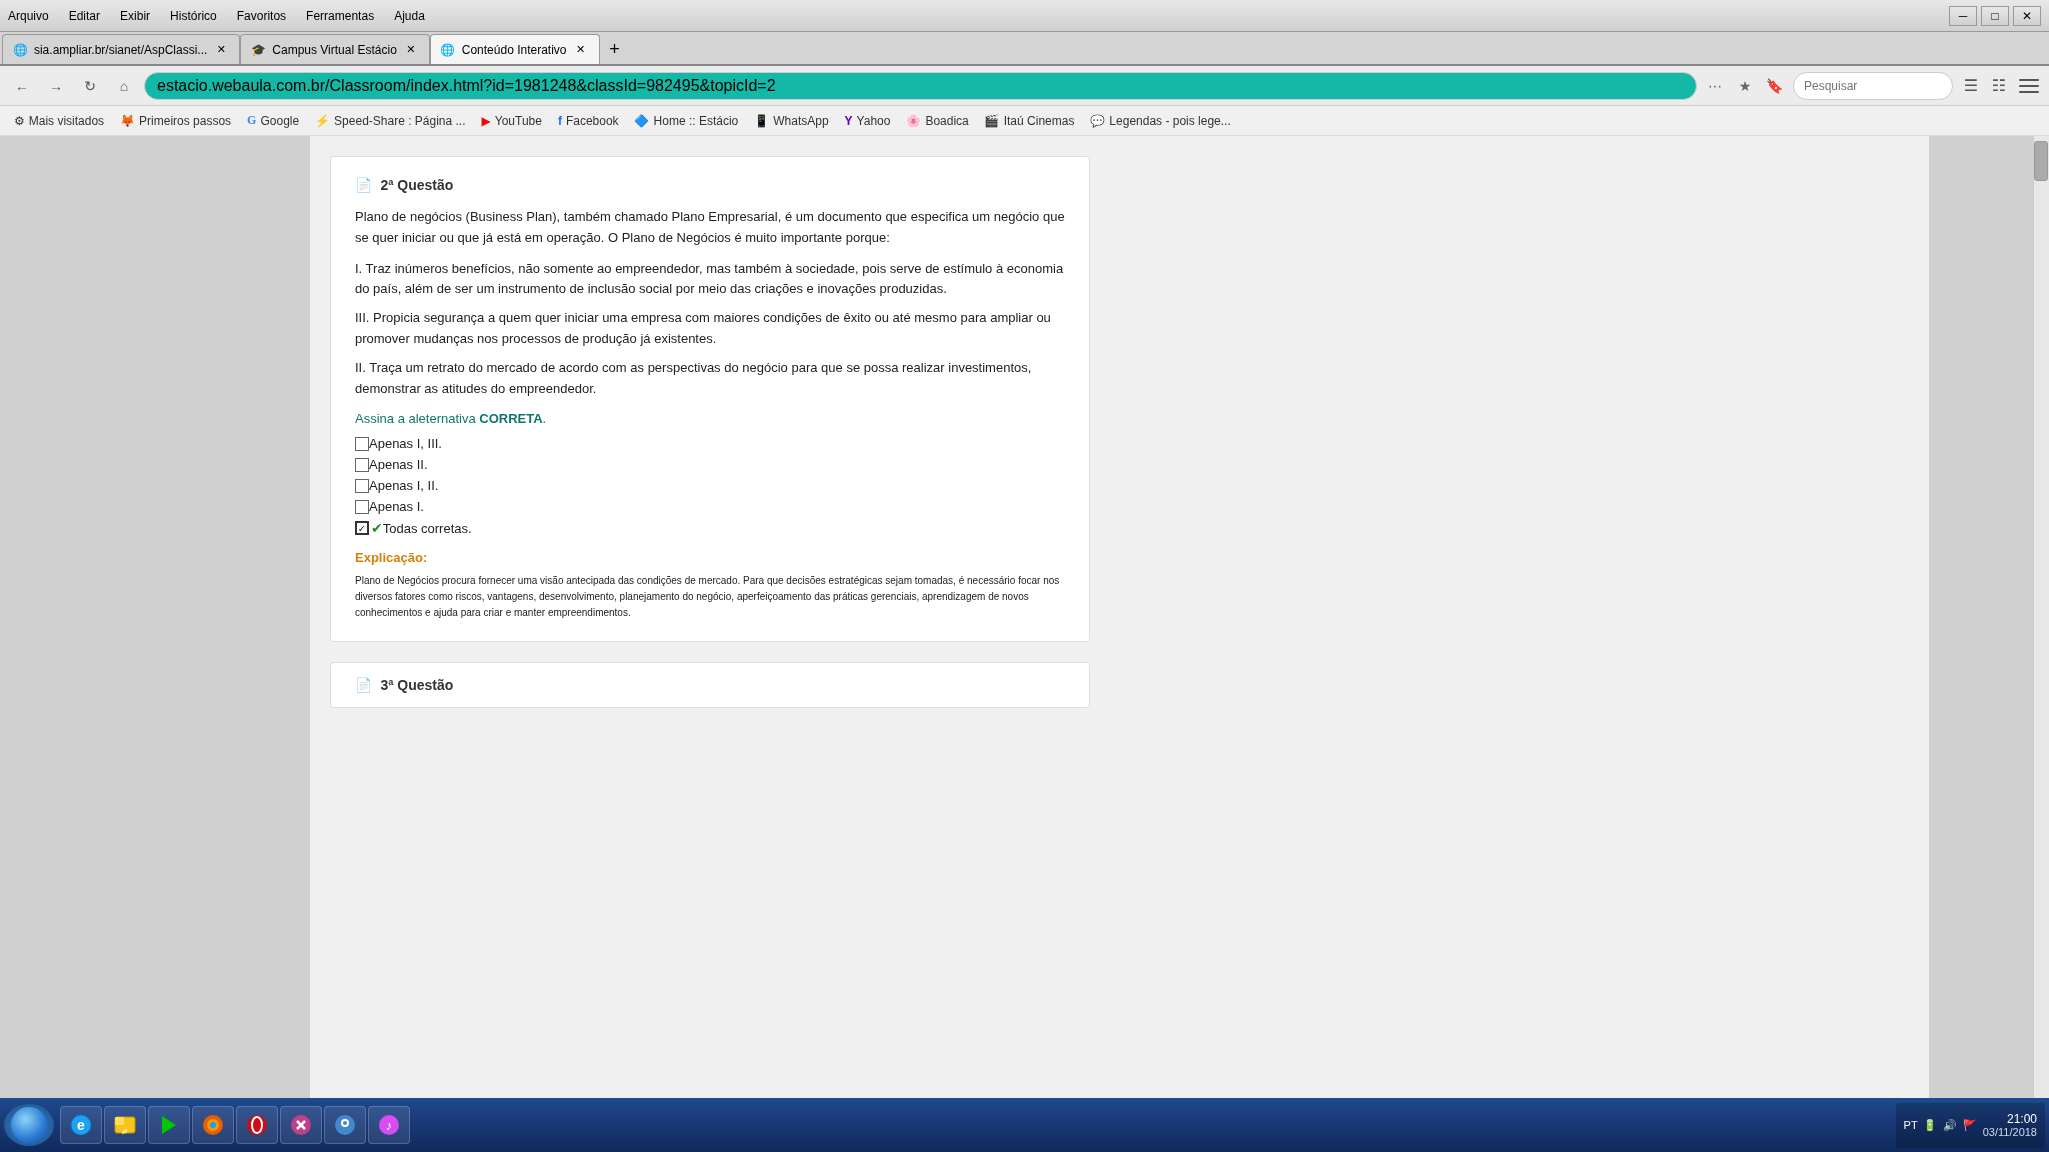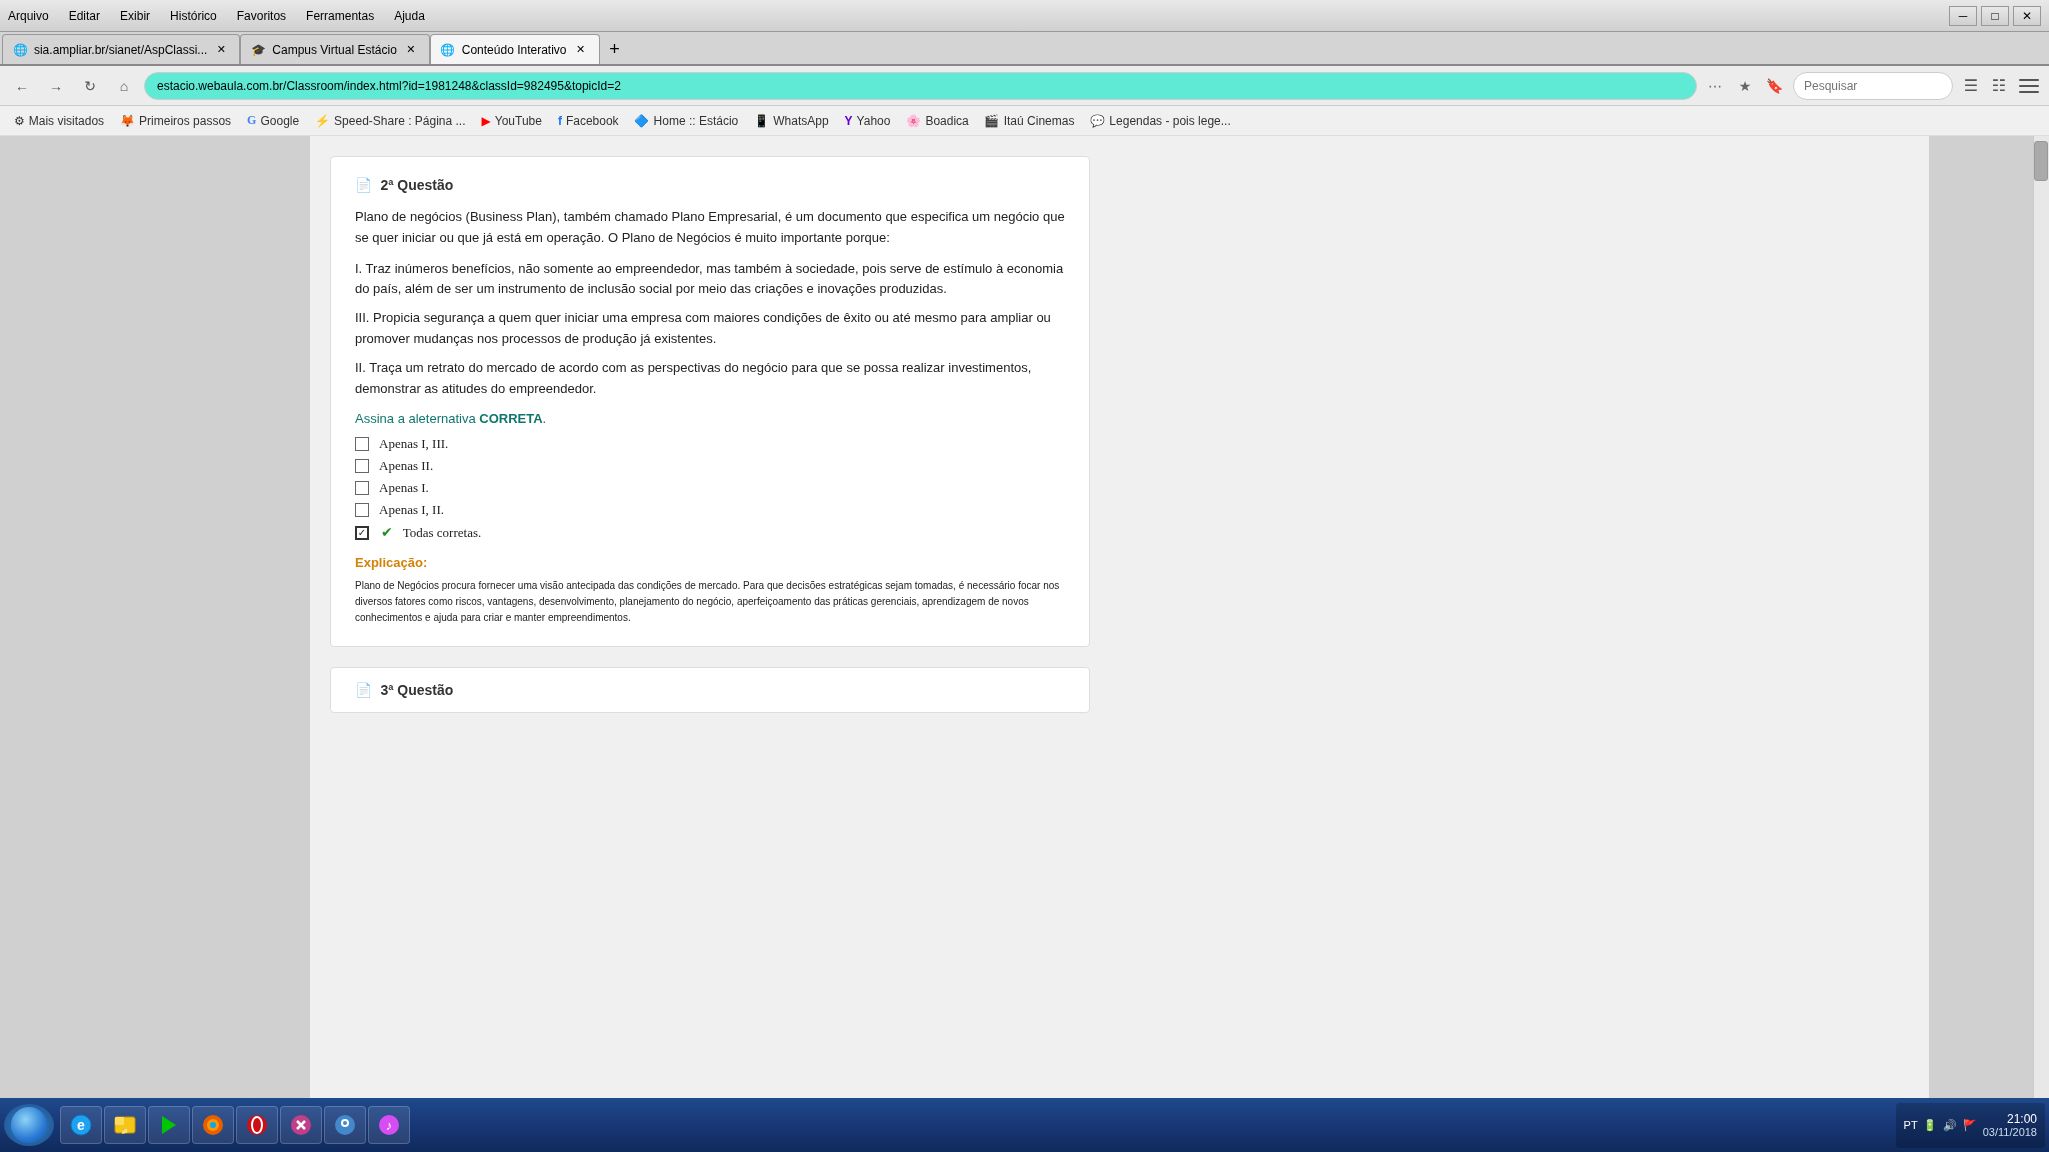--- a/index.html
+++ b/index.html
@@ -75,22 +75,22 @@
       cursor: pointer;
       font-size: 14px;
       color: #555;
     }
     .address-input {
       flex: 1;
       height: 28px;
       border: 1px solid #ccc;
       border-radius: 14px;
       padding: 0 12px;
-      font-size: 12px;
-      background: #5eead4;
+      font-size: 16px;
+      background: #14b8a6;
       outline: none;
     }
     .address-icons { display: flex; gap: 6px; align-items: center; }
     .addr-icon { width: 24px; height: 24px; display: flex; align-items: center; justify-content: center; cursor: pointer; color: #666; font-size: 14px; }
     .search-box {
       width: 160px; height: 28px;
       border: 1px solid #ccc;
       border-radius: 14px;
       padding: 0 10px;
       font-size: 12px;
@@ -169,22 +169,22 @@
       font-size: 14px; font-weight: bold;
       margin-bottom: 14px;
       color: #333;
     }
     .question-icon { font-size: 14px; color: #666; }
     .question-body { font-size: 13px; line-height: 1.6; color: #222; margin-bottom: 10px; }
     .question-item { font-size: 13px; line-height: 1.6; color: #222; margin-bottom: 8px; }
     .assina-text { font-size: 13px; color: #0f766e; margin: 12px 0 10px; }
     .options-list { list-style: none; margin-bottom: 14px; }
     .option-row {
-      display: flex; align-items: center; gap: 10px;
-      margin-bottom: 6px; font-size: 13px; color: #222; font-family: Liberation Serif, serif;
+      display: flex; align-items: center; 
+      margin-bottom: 6px; font-size: 13px; color: #222;
     }
     .option-check {
       width: 14px; height: 14px;
       border: 1px solid #666;
       display: flex; align-items: center; justify-content: center;
       flex-shrink: 0; font-size: 10px;
     }
     .option-check.checked { background: #fff; border-color: #333; }
     .check-mark { color: #228B22; font-size: 14px; margin-left: 2px; }
     .explicacao-label { color: #d4820a; font-size: 13px; font-weight: bold; margin-bottom: 8px; }
@@ -429,25 +429,25 @@
         <li class="option-row">
           <div class="option-check"></div>
           <span>Apenas I, III.</span>
         </li>
         <li class="option-row">
           <div class="option-check"></div>
           <span>Apenas II.</span>
         </li>
         <li class="option-row">
           <div class="option-check"></div>
-          <span>Apenas I.</span>
+          <span>Apenas I, II.</span>
         </li>
         <li class="option-row">
           <div class="option-check"></div>
-          <span>Apenas I, II.</span>
+          <span>Apenas I.</span>
         </li>
         <li class="option-row">
           <div class="option-check checked" style="border:2px solid #333;">✓</div>
           <span class="check-mark">✔</span>
           <span>Todas corretas.</span>
         </li>
       </ul>
 
       <div class="explicacao-label">Explicação:</div>
       <p class="explicacao-text">Plano de Negócios procura fornecer uma visão antecipada das condições de mercado. Para que decisões estratégicas sejam tomadas, é necessário focar nos diversos fatores como riscos, vantagens, desenvolvimento, planejamento do negócio, aperfeiçoamento das práticas gerenciais, aprendizagem de novos conhecimentos e ajuda para criar e manter empreendimentos.</p>

